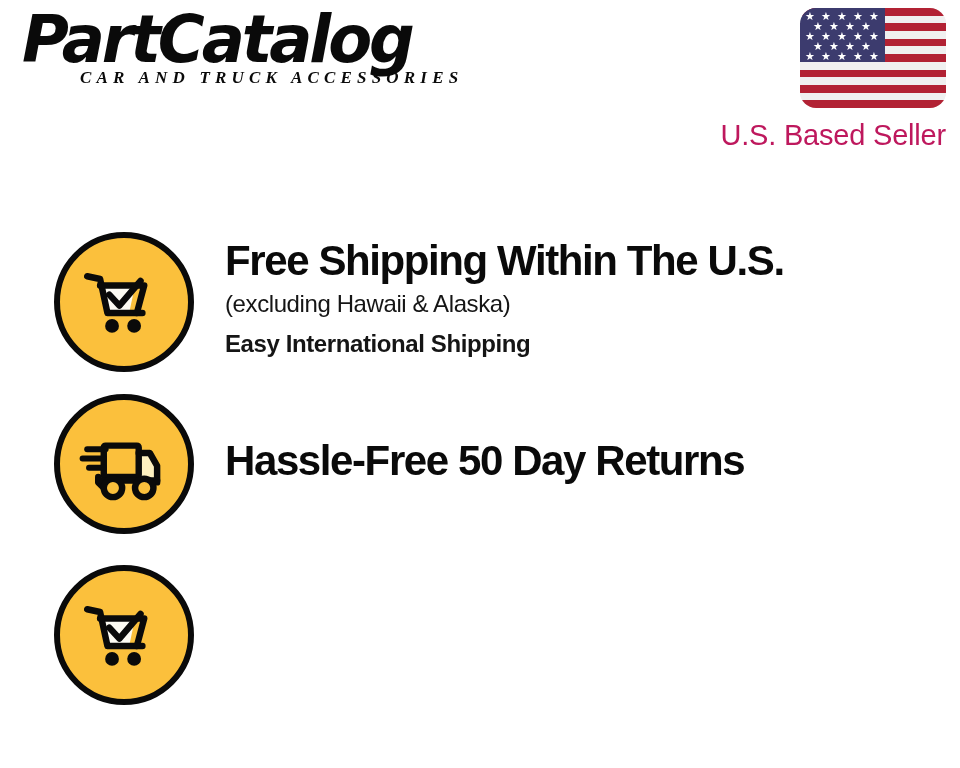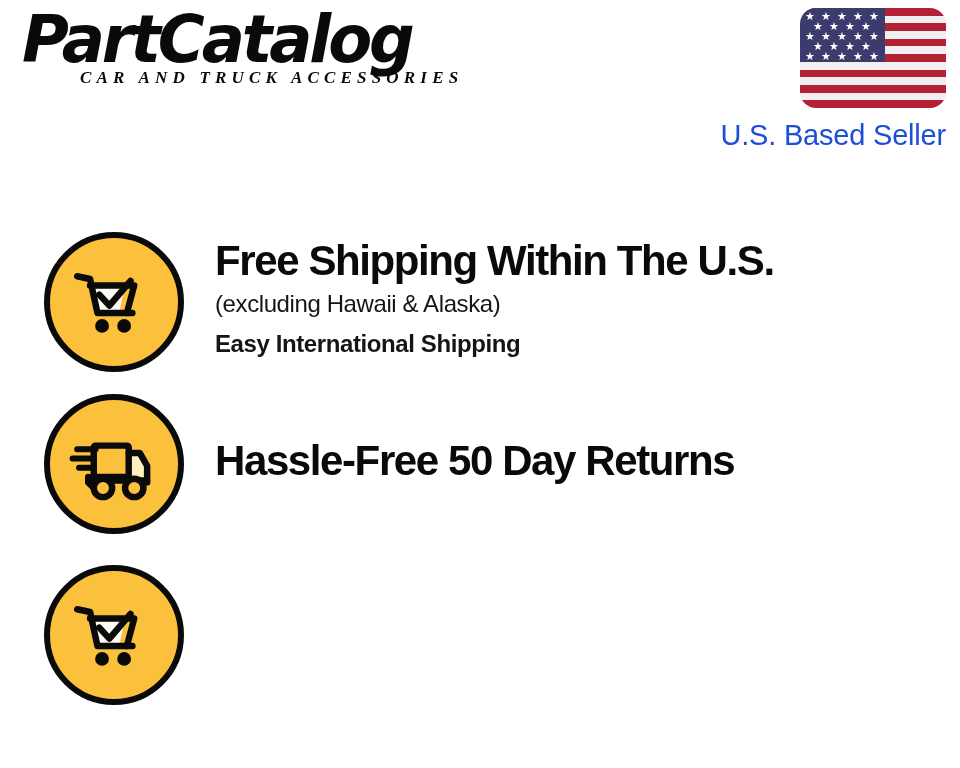--- a/index.html
+++ b/index.html
@@ -108,35 +108,35 @@
     font-family: "DejaVu Sans", sans-serif;
   }
 
   .seller-text {
     margin-top: 6px;
     font-family: "Liberation Sans", sans-serif;
     font-weight: 400;
     font-size: 29px;
     line-height: 34px;
     letter-spacing: -0.2px;
-    color: #1d4ed8;
+    color: #be185d;
     white-space: nowrap;
   }
 
   
   .features {
     position: absolute;
     left: 0;
     top: 232px;
     width: 960px;
   }
 
   .feature-row {
     position: absolute;
-    left: 2px;
+    left: 12px;
     width: 890px;
     display: flex;
     align-items: flex-start;
   }
 
   .feature-row.row-1 { top: 0px; }
   .feature-row.row-2 { top: 162px; }
   .feature-row.row-3 { top: 333px; }
 
   .icon-badge {

